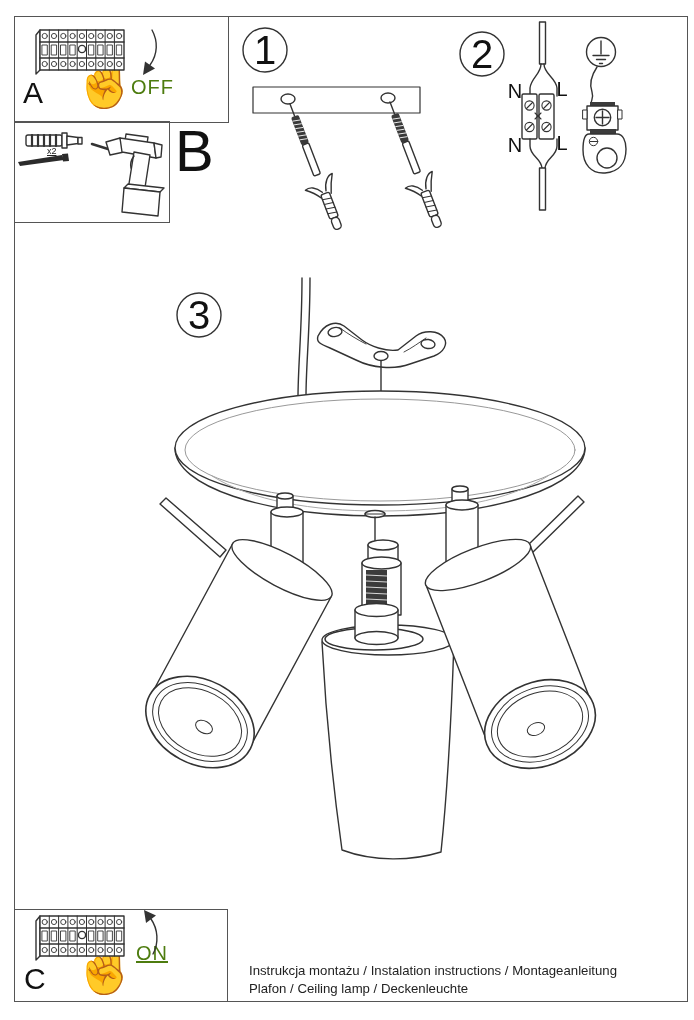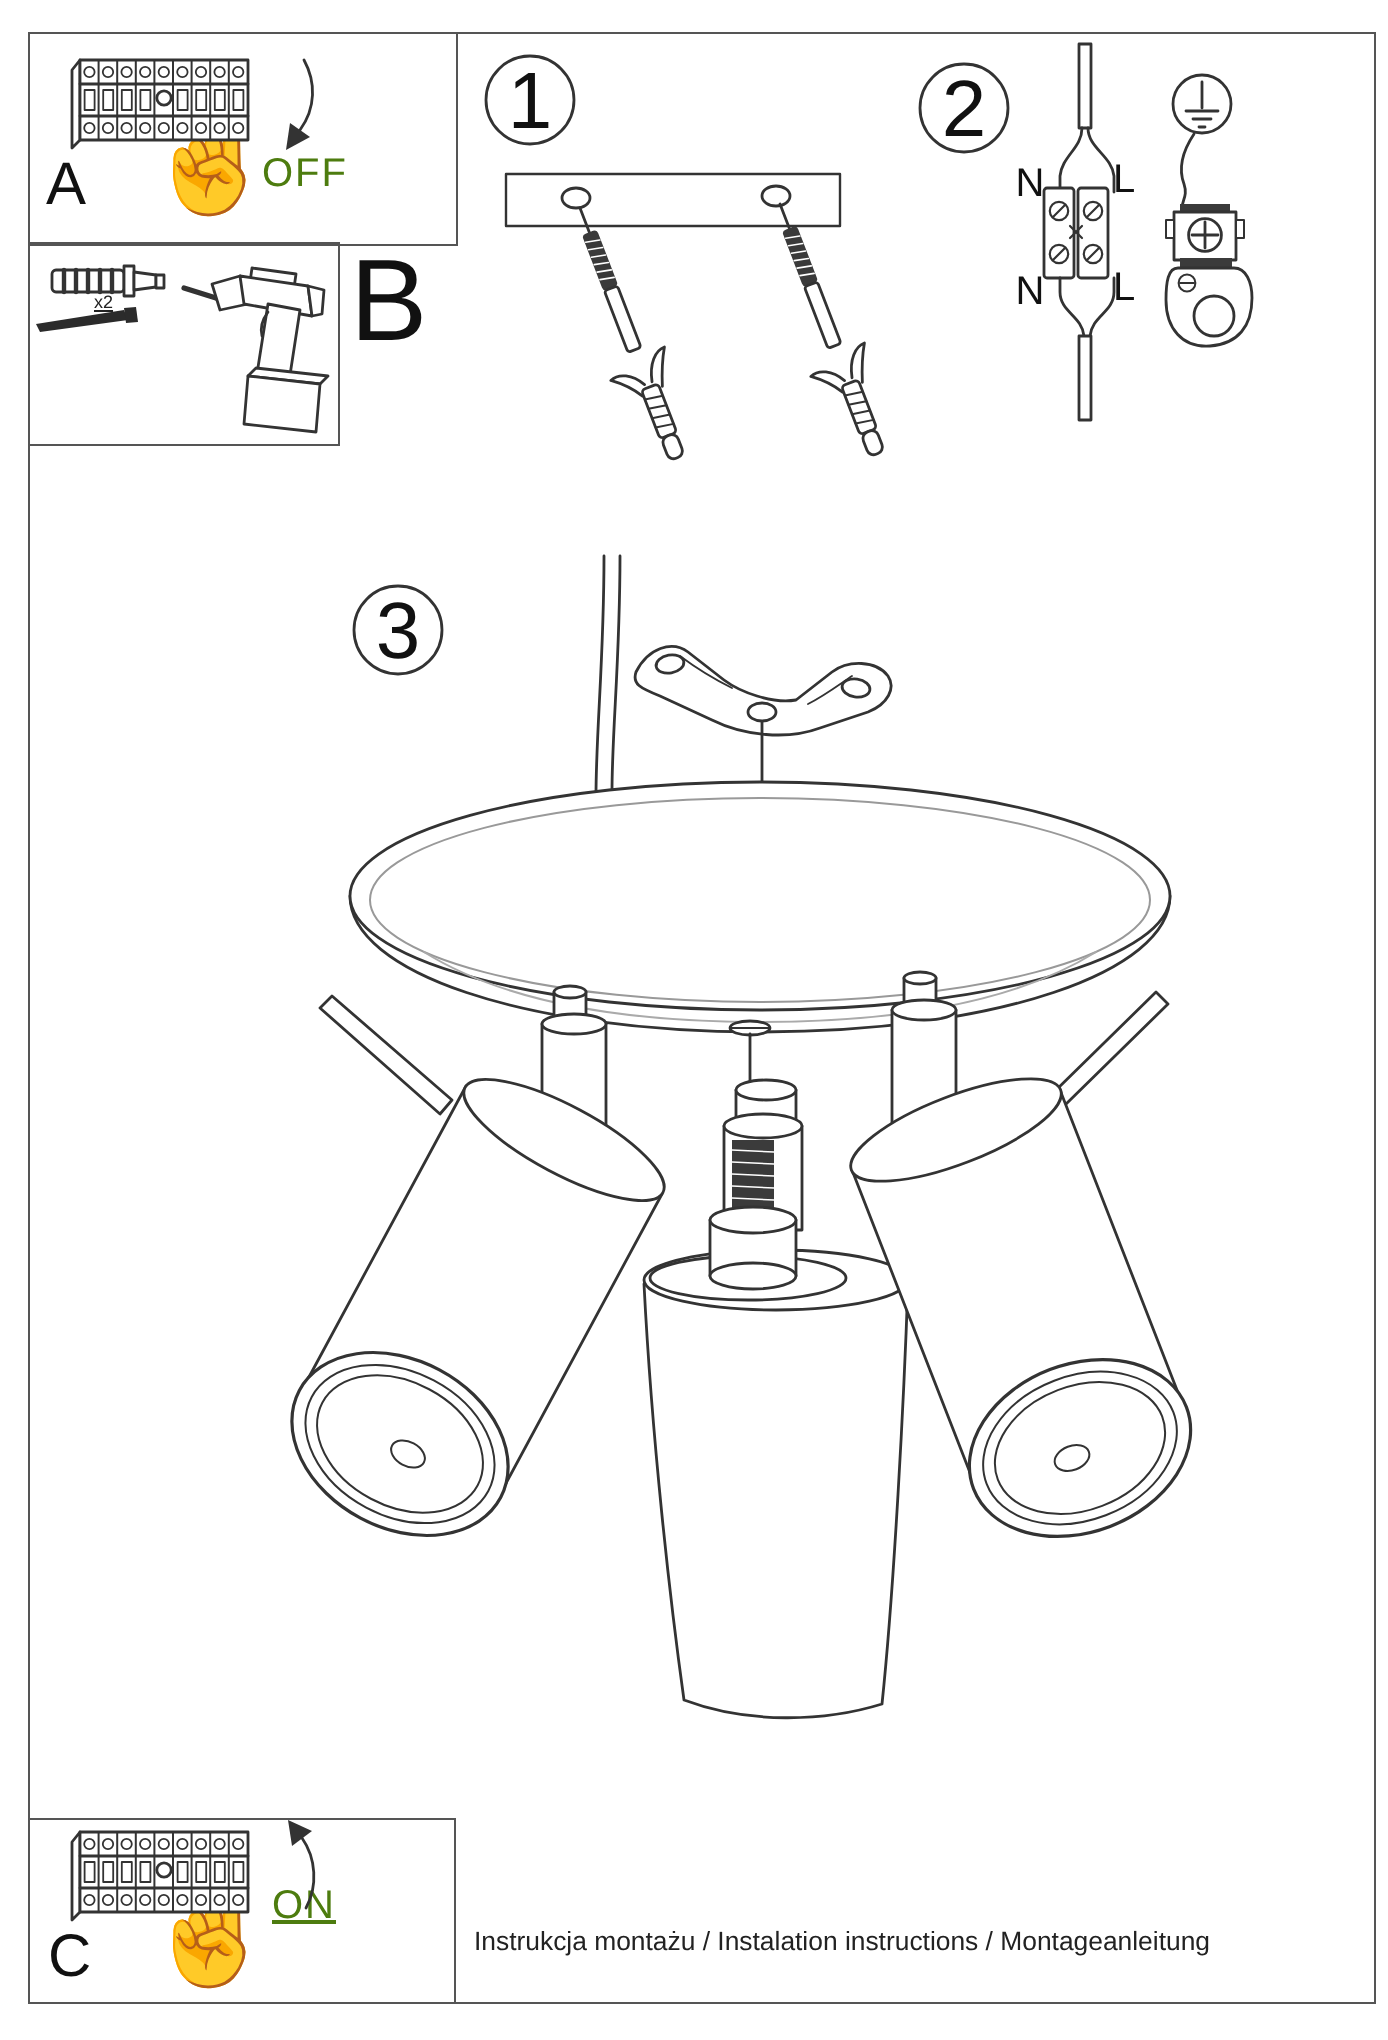--- a/index.html
+++ b/index.html
@@ -4,21 +4,21 @@
 <style>
   html,body{margin:0;padding:0;background:#fff;}
   #sheet{position:relative;width:694px;height:1020px;background:#fff;
          font-family:"Liberation Sans", sans-serif;color:#1a1a1a;overflow:hidden;}
   .abs{position:absolute;}
   .box{position:absolute;border:1.6px solid #555;background:transparent;}
   .bigletter{position:absolute;font-size:30px;color:#111;}
   .hugeletter{position:absolute;font-size:58px;color:#111;line-height:1;}
   .actlabel{position:absolute;font-size:20px;color:#4d7c0f;letter-spacing:1px;}
   .qty{position:absolute;font-size:9px;color:#222;}
-  .footer{position:absolute;font-size:13.2px;color:#222;white-space:nowrap;}
+  .footer{position:absolute;font-size:13.2px;color:#222;white-space:nowrap;margin-left:12px;}
   .hand{position:absolute;font-size:54px;color:#222;line-height:1;}
   svg text{font-family:"Liberation Sans", sans-serif;}
 </style>
 </head>
 <body>
 
 <div id="sheet">
 
   <div class="box" style="left:14px;top:16px;width:672px;height:984px;"></div>
 
@@ -30,20 +30,21 @@
   <div class="box" style="left:14px;top:121px;width:154px;height:100px;"></div>
   <div class="hugeletter" style="left:175px;top:122px;">B</div>
   <div class="qty" style="left:47px;top:146px;text-decoration:underline;">x2</div>
 
   <div class="box" style="left:14px;top:909px;width:212px;height:91px;"></div>
   <div class="bigletter" style="left:24px;top:962px;">C</div>
   <div class="actlabel" style="left:136px;top:942px;text-decoration:underline;">ON</div>
   <div class="hand" style="left:72px;top:938px;">☝</div>
 
   <div class="footer" style="left:237px;top:963px;">Instrukcja montażu / Instalation instructions / Montageanleitung</div>
+  <div class="footer" style="left:237px;top:981px;">Plafon / Ceiling lamp / Deckenleuchte</div>
 
   <svg class="abs" style="left:0;top:0;" width="694" height="1020" viewBox="0 0 694 1020" stroke="#333" stroke-width="1.4" fill="none" stroke-linecap="round" stroke-linejoin="round">
 
     <defs>
       <g id="breaker">
         <polygon points="-4,9 0,4 0,44 -4,48" fill="#fff"></polygon>
         <rect x="0" y="4" width="84" height="40" fill="#fff"></rect>
         <line x1="0" y1="16" x2="84" y2="16"></line>
           <line x1="0" y1="32" x2="84" y2="32"></line>
         <g stroke-width="1">

